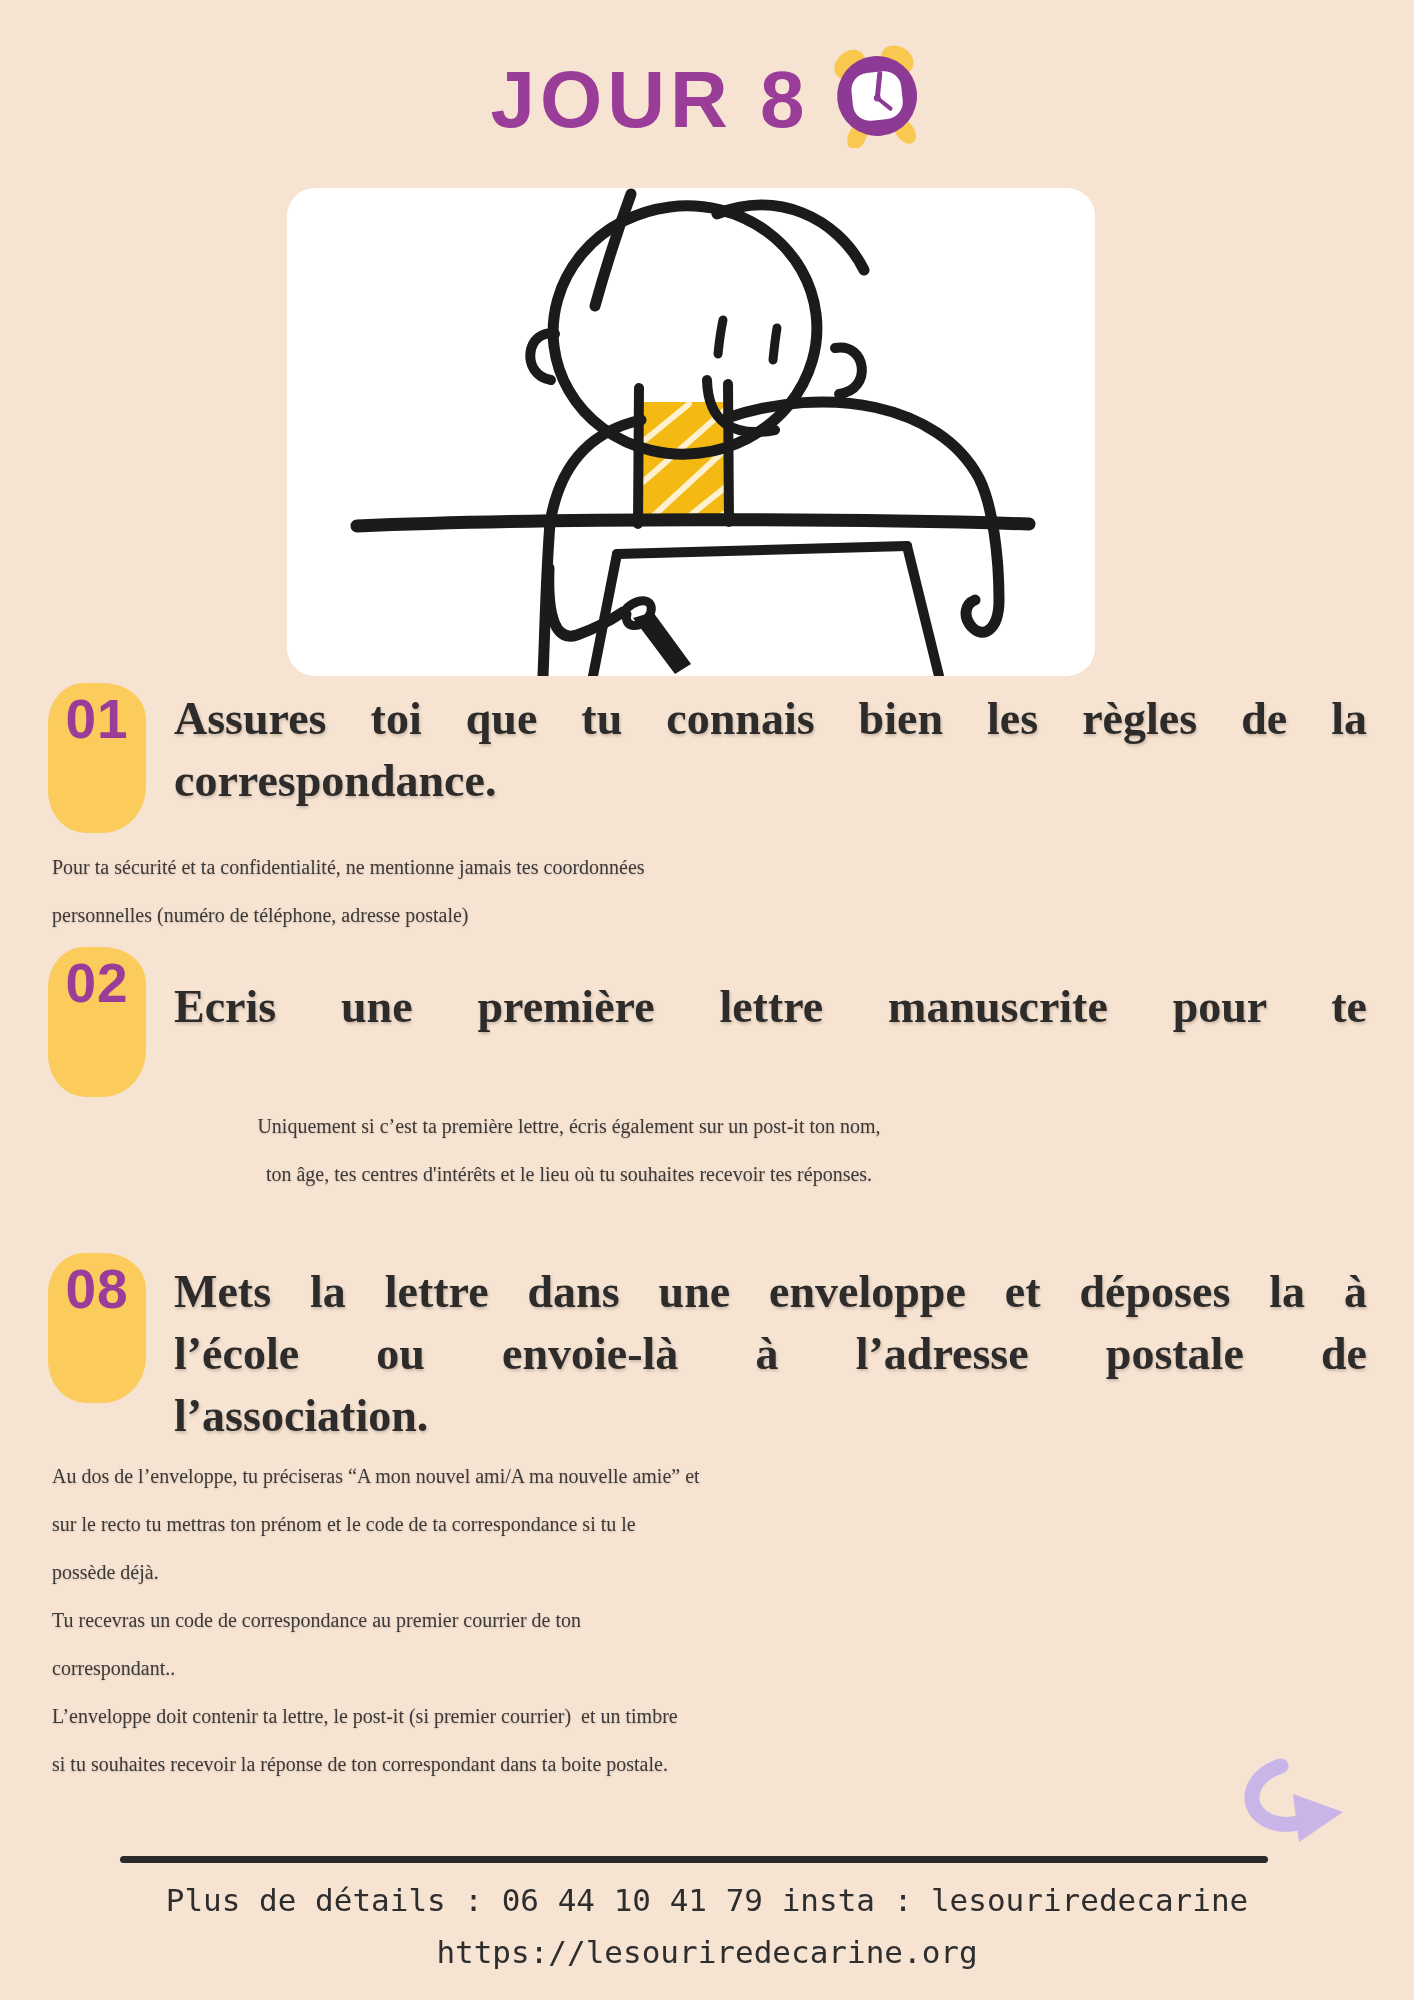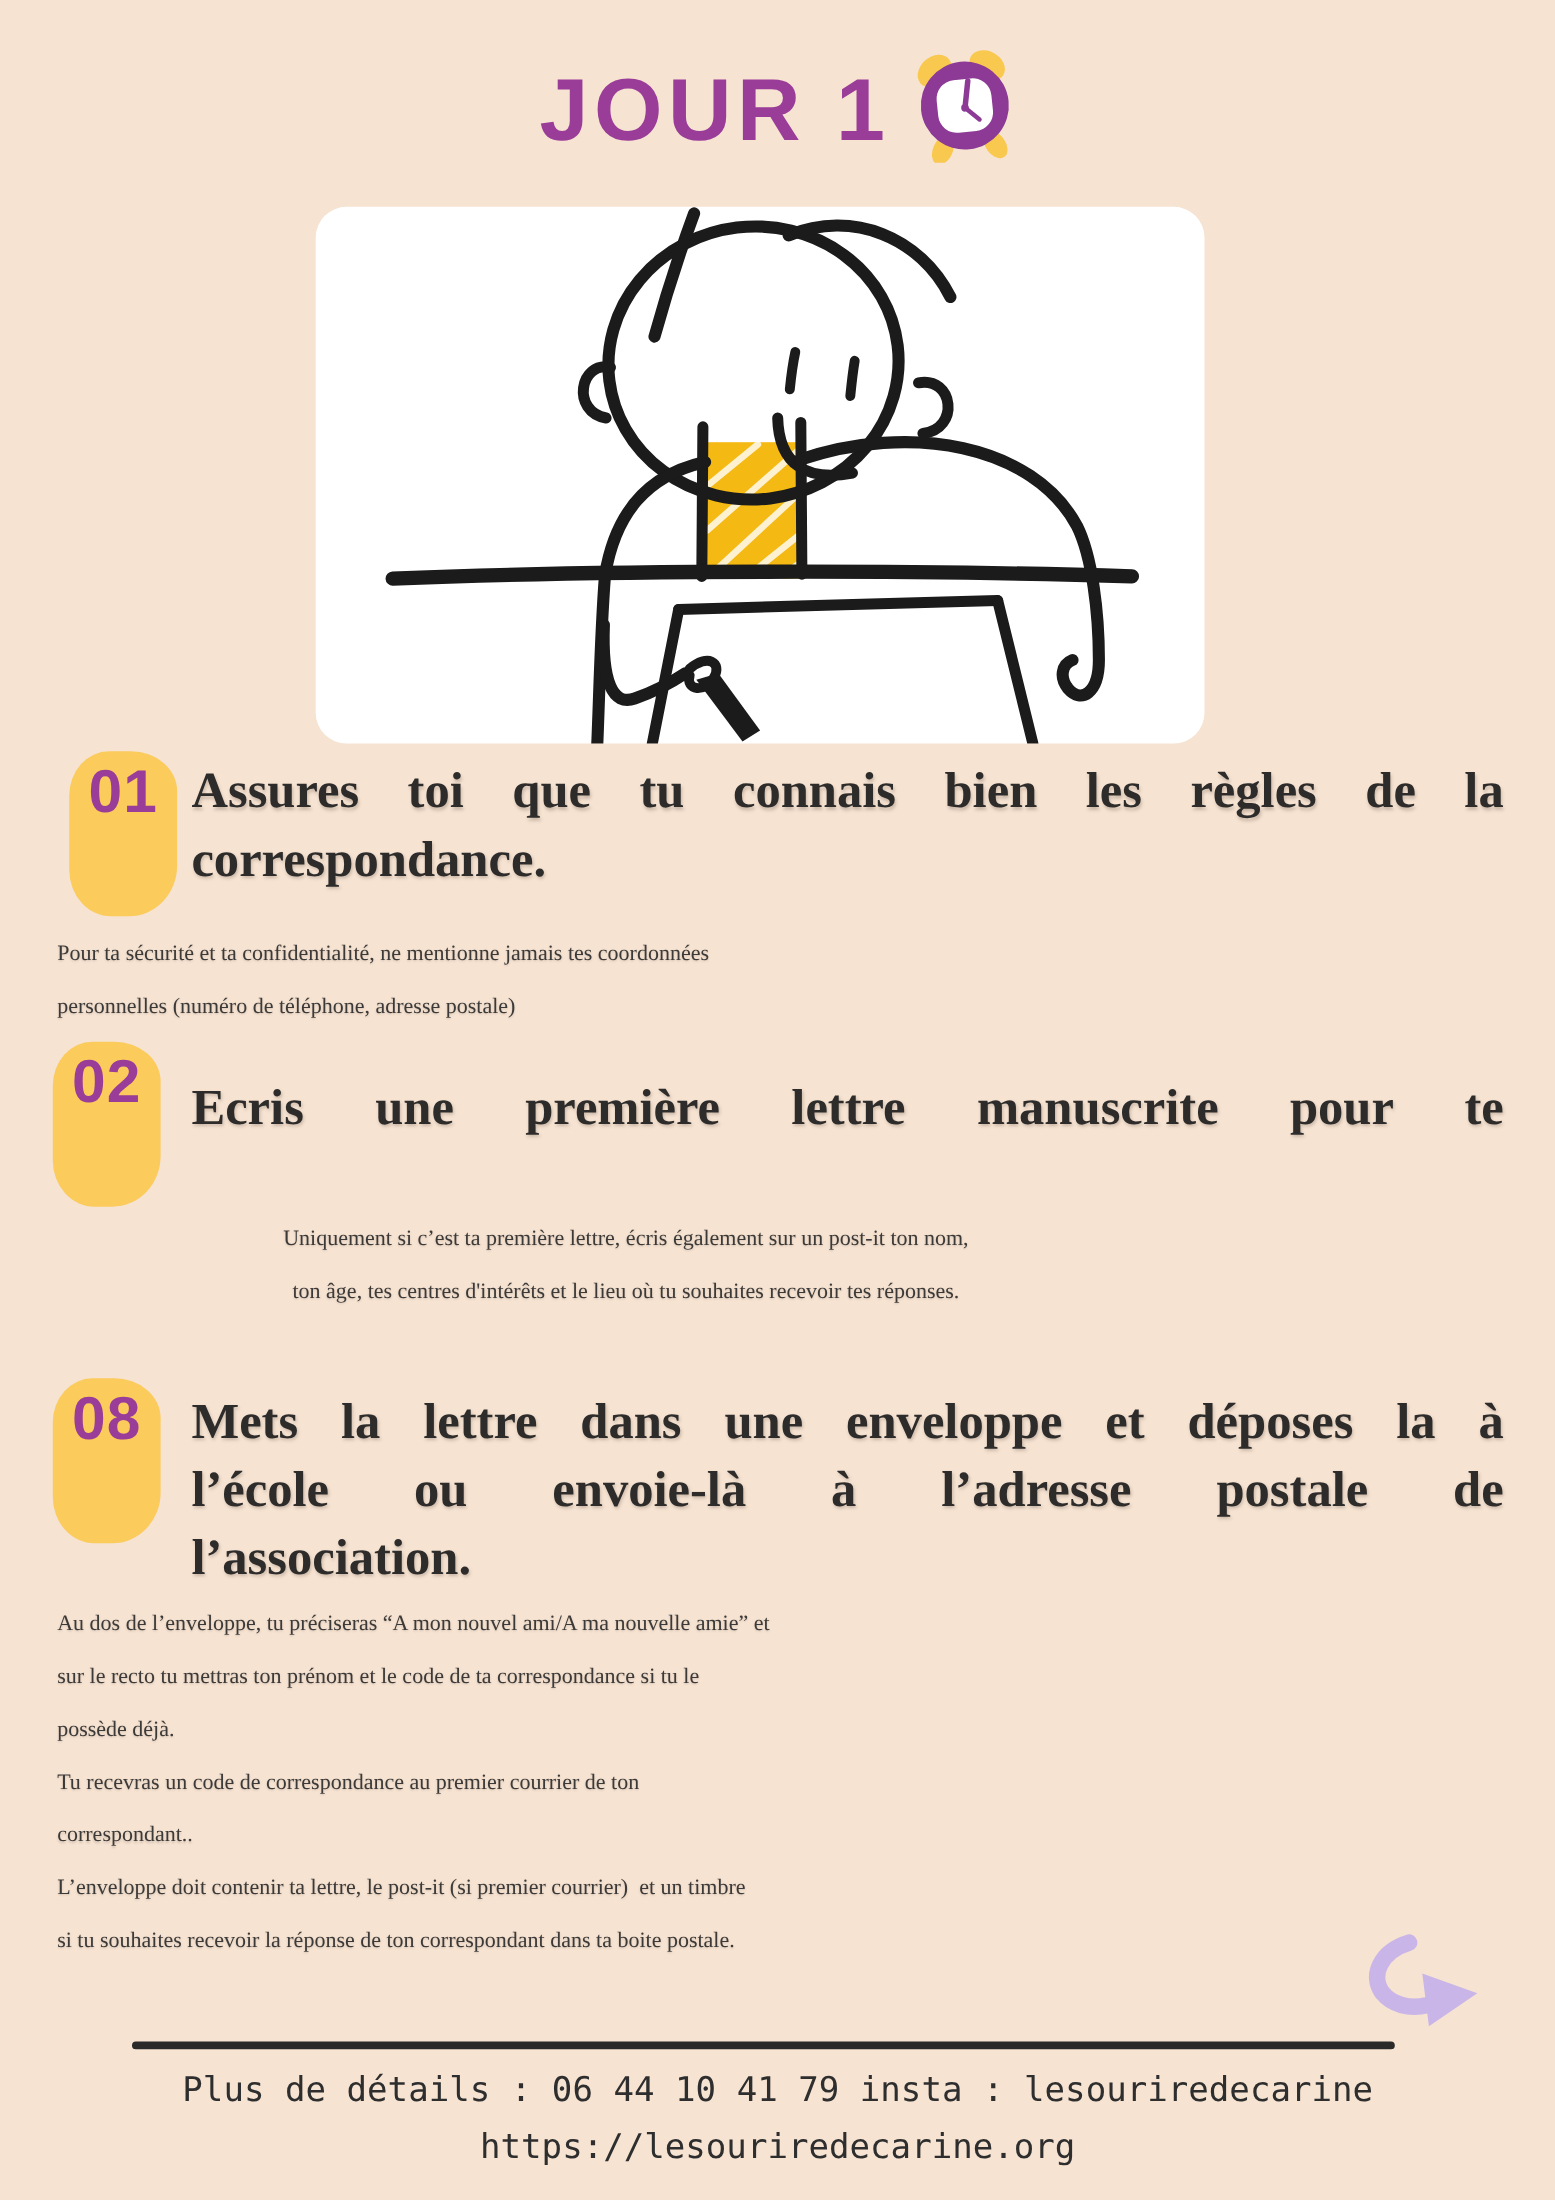--- a/index.html
+++ b/index.html
@@ -36,21 +36,21 @@
     position:absolute;left:48px;width:98px;height:150px;
     background:var(--badge,#fbcb5c);
     border-radius:36px 42px 44px 38px / 40px 36px 46px 42px;
   }
   .badge span{
     display:block;text-align:center;margin-top:4px;
     font-family:"Liberation Sans", sans-serif;
     font-weight:700;font-size:55px;letter-spacing:1px;
     color:var(--accent,#9a3d98);
   }
-  .badge1{top:683px;margin-left:15px;}
+  .badge1{top:683px;}
   .badge2{top:947px;}
   .badge3{top:1253px;}
   
   .heading{
     position:absolute;left:150px;width:1217px;
     font-weight:700;font-size:46px;line-height:62px;
     color:var(--ink,#2d2c2b);
     text-shadow:1px 2px 3px rgba(90,70,55,.28);
   }
   .heading .just{text-align:justify;text-align-last:justify;}
@@ -82,21 +82,21 @@
   }
   .f1{top:1882px;}
   .f2{top:1934px;}
 </style>
 </head>
 <body>
 
 <div class="page">
 
   <div class="title-row">
-    <h1 class="page-title">JOUR 1</h1>
+    <h1 class="page-title">JOUR 8</h1>
     <svg class="clock" width="92" height="106" viewBox="0 0 92 106">
       <g transform="rotate(-6 46 53)">
         <ellipse cx="22" cy="20" rx="17" ry="13" fill="#f9c84f" transform="rotate(-35 22 20)"></ellipse>
         <ellipse cx="70" cy="20" rx="17" ry="13" fill="#f9c84f" transform="rotate(35 70 20)"></ellipse>
         <ellipse cx="22" cy="92" rx="9" ry="14" fill="#f9c84f" transform="rotate(30 22 92)"></ellipse>
         <ellipse cx="70" cy="92" rx="9" ry="14" fill="#f9c84f" transform="rotate(-30 70 92)"></ellipse>
         <circle cx="46" cy="54" r="40" fill="#8d3a96"></circle>
         <rect x="21" y="30" width="50" height="48" rx="17" fill="#ffffff"></rect>
         <g stroke="#8d3a96" stroke-linecap="round">
           <line x1="46" y1="56" x2="51" y2="32" stroke-width="5"></line>

